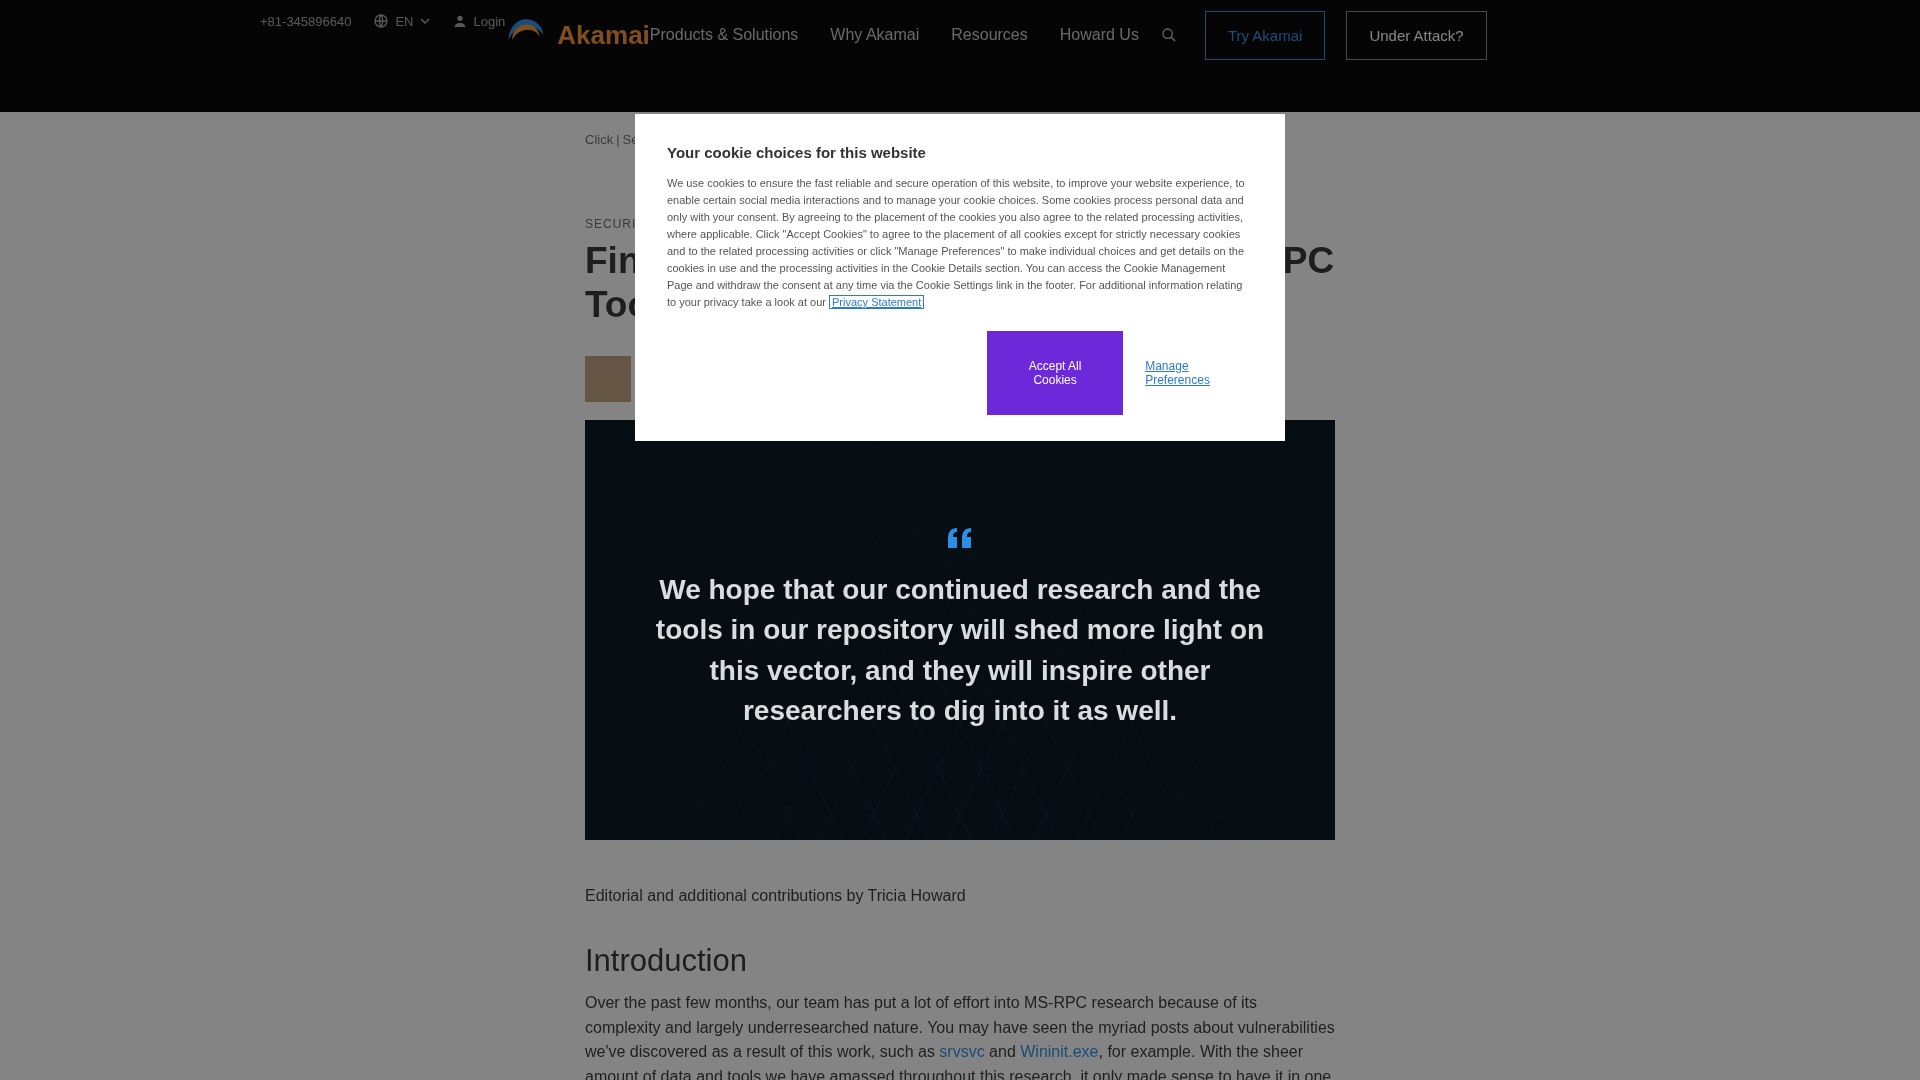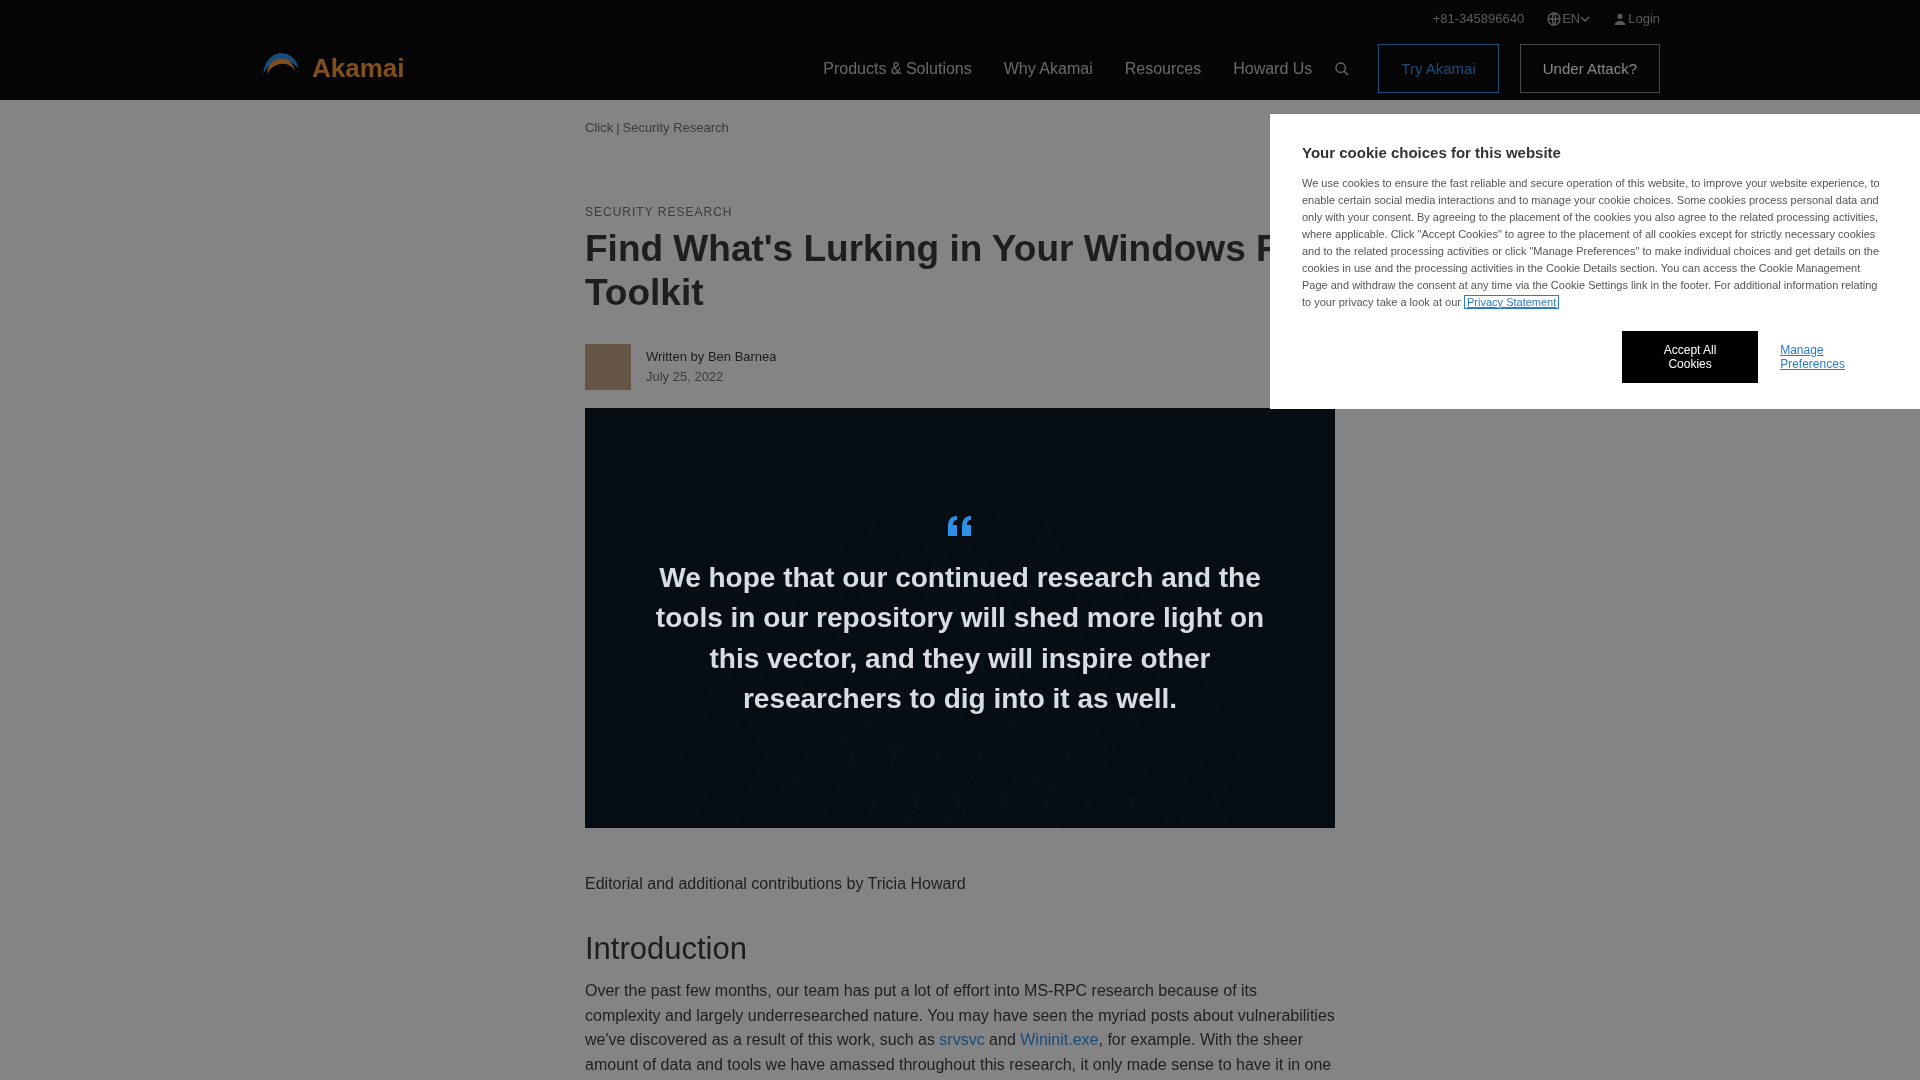--- a/index.html
+++ b/index.html
@@ -1,22 +1,22 @@
 <!DOCTYPE html>
 <html><head>
 <meta charset="utf-8">
 <style>
 *{box-sizing:border-box;margin:0;padding:0;font-family:Arial,Helvetica,sans-serif}
 body{background:#fff;color:#333;font-size:14px;width:1920px;height:1080px;position:relative;overflow:hidden}
 
 
-.header{background:#000;color:#fff;height:100px;padding:0 260px;display:flex;flex-direction:column}
+.header{background:#000;color:#fff;height:112px;padding:0 260px;display:flex;flex-direction:row}
 .topbar{display:flex;justify-content:flex-end;align-items:center;gap:22px;height:42px;font-size:13px}
 .topbar span,.topbar a{color:#a9a9a9}
-.topitem{display:flex;align-items:center;}
+.topitem{display:flex;align-items:center;gap:6px}
 .icon{display:inline-flex;width:16px;height:16px}
 .chev-down{width:10px;height:10px}
 .mainbar{display:flex;align-items:center;height:70px}
 .logo{display:flex;align-items:center;gap:10px;margin-right:auto}
 .logo-mark{width:42px;height:42px}
 .logo-text{color:#f79431;font-size:26px;font-weight:600}
 .nav{display:flex;gap:32px;align-items:center;margin-right:22px}
 .nav a{color:#c7c7c7;font-size:16px;text-decoration:none}
 .search-btn{color:#c7c7c7;margin-right:28px;display:flex}
 .cta{padding:15px 22px;font-size:15px;border:1px solid transparent;cursor:pointer;background:transparent;color:#fff}
@@ -41,28 +41,28 @@
  mask:radial-gradient(ellipse at 50% 120%,#000 0%,transparent 70%)}
 .quote-mark{color:#2b8fe6;width:24px;height:20px;margin-bottom:22px;z-index:1}
 .hero-text{font-size:28px;font-weight:600;text-align:center;line-height:1.45;z-index:1}
 
 .editorial{font-size:16px;margin-bottom:38px;color:#363636}
 .h2{font-size:31px;font-weight:400;margin-bottom:12px}
 .body{font-size:16px;line-height:1.55;color:#363636}
 .body a{color:#2b8fe6;text-decoration:none}
 
 
-.overlay{position:absolute;inset:0;background:rgba(10,10,10,.5);display:flex;align-items:flex-start;justify-content:flex-end;padding-top:114px}
+.overlay{position:absolute;inset:0;background:rgba(10,10,10,.5);display:flex;align-items:flex-start;justify-content:center;padding-top:114px}
 .dialog{width:650px;background:#fff;padding:30px 32px 26px}
 .dialog h2{font-size:15px;margin-bottom:14px}
 .dialog p{font-size:11px;line-height:1.55;color:#555}
 .dialog a{color:#2b7bc9;text-decoration:underline}
 .privacy{border:1px solid #2b7bc9;padding:0 2px}
 .dlg-actions{display:flex;gap:22px;align-items:center;margin-top:20px;padding-left:320px}
-.accept{background:#000000;color:#fff;border:none;padding:12px 20px;font-size:12px;cursor:pointer}
+.accept{background:#6d28d9;color:#fff;border:none;padding:28px 20px;font-size:12px;cursor:pointer}
 .manage{color:#2b7bc9;font-size:12px;text-decoration:underline;cursor:pointer}
 </style>
 </head>
 <body>
 
 <header class="header">
   <div class="topbar">
     <span>+81-345896640</span>
     <span class="topitem">
       <svg class="icon" viewBox="0 0 24 24" fill="none" stroke="#a9a9a9" stroke-width="2">

